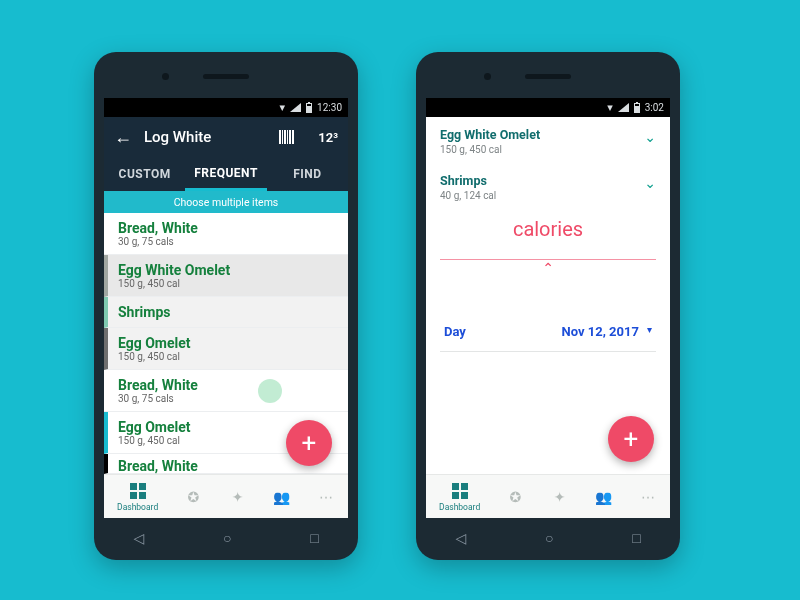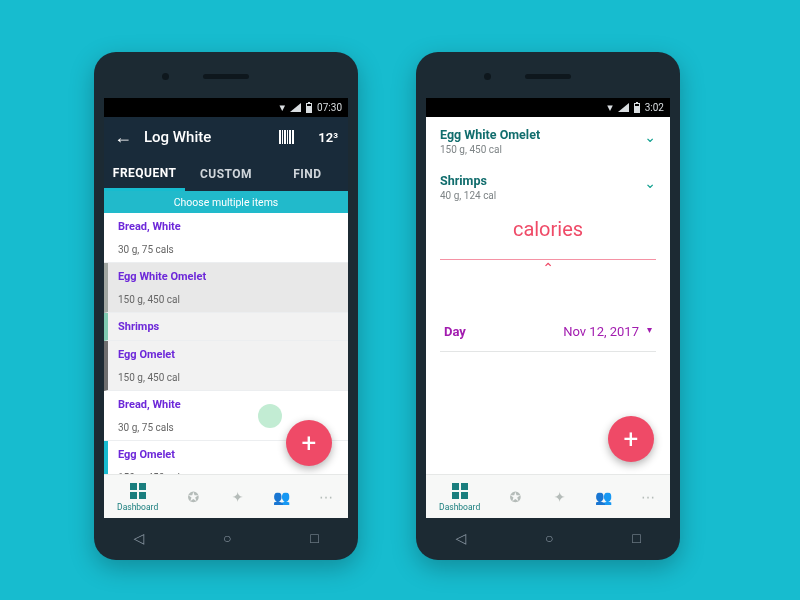--- a/index.html
+++ b/index.html
@@ -64,22 +64,22 @@
   .num123 { font-size:13px; font-weight:600; }
 
   .tabs { height: 34px; background:#192b3a; color:#d0d6db; display:flex; font-size:12px; font-weight:700; }
   .tab { flex:1; display:flex; align-items:center; justify-content:center; letter-spacing:.5px; }
   .tab.active { color:#fff; border-bottom:3px solid #17bccf; }
 
   .banner { height:22px; background:#21bacb; color:#fff; font-size:10.5px; display:flex; align-items:center; justify-content:center; }
 
   .list { height: 266px; overflow:hidden; }
   .row { padding:7px 10px 7px 14px; border-bottom:1px solid #eceef0; }
-  .row .name { font-size:11px; font-weight:700; color:#6d28d9; }
-  .row .meta { font-size:10px; color:#666; margin-top:11px; }
+  .row .name { font-size:14px; font-weight:700; color:#15803d; }
+  .row .meta { font-size:10px; color:#666; margin-top:0; }
   .row.sel-grey  { background:#e8e8e8; border-left:4px solid #a0a6a1; padding-left:10px; }
   .row.sel-mint  { background:#f2f2f2; border-left:4px solid #7fc9b0; padding-left:10px; }
   .row.sel-dark  { background:#f2f2f2; border-left:4px solid #6e6e6e; padding-left:10px; }
   .row.sel-teal  { background:#fff;    border-left:4px solid #18bbd0; padding-left:10px; }
   .row.sel-black { background:#fff;    border-left:4px solid #000;    padding-left:10px; }
   .row.hl { position:relative; }
   .row .pulse { position:absolute; right:66px; top:50%; transform:translateY(-50%); width:24px; height:24px; background:rgba(80,200,130,.35); border-radius:50%; }
   .row.lastcut { height:20px; padding-top:4px; }
 
   .fab {
@@ -107,66 +107,66 @@
   .r-item { padding:10px 14px 8px 14px; display:flex; align-items:flex-start; }
   .r-item .txt { flex:1; }
   .r-item .nm { font-size:12.5px; font-weight:700; color:#116d6d; }
   .r-item .mt { font-size:10px; color:#7e8486; margin-top:2px; }
   .r-item .chev { color:#13a191; font-size:14px; padding-top:2px; }
 
   .calories { text-align:center; color:#ef4a67; font-size:20px; padding:8px 0 18px 0; }
   .collapse-up { text-align:center; color:#ef4a67; font-size:14px; padding-bottom:10px; }
   .uline { height:1px; background:#ef4a67; opacity:.6; margin:0 14px; }
 
-  .daterow { margin-top:28px; padding:10px 18px; display:flex; align-items:flex-start; font-size:13px; color:#a21caf; }
+  .daterow { margin-top:28px; padding:10px 18px; display:flex; align-items:flex-start; font-size:13px; color:#1d4ed8; }
   .daterow .lab { font-weight:700; }
   .daterow .sp { flex:1; }
-  .daterow .val { font-weight:400; }
+  .daterow .val { font-weight:700; }
   .daterow .dd { margin-left:8px; font-size:10px; }
   .daterow-bot { height:1px; background:#e3e5e5; margin:2px 14px 0 14px; }
 </style>
 </head>
 <body>
 
 <div class="phone phone-left">
   <div class="speaker"></div>
   <div class="cam"></div>
   <div class="screen">
 
     <div class="statusbar">
       <span class="wifi">▾</span>
       <span class="tri"></span>
       <span class="batt">
           <span class="fill"></span>
         </span>
-      <span>07:30</span>
+      <span>12:30</span>
     </div>
 
     <div class="appbar">
       <span class="arrow">←</span>
       <span class="title">Log White</span>
       <span class="rico">
         <span class="barcode">
           <span></span>
             <span class="t"></span>
             <span></span>
             <span class="t"></span>
             <span></span>
             <span></span>
         </span>
         <span class="num123">12³</span>
       </span>
     </div>
 
     <div class="tabs">
+      <div class="tab">
+          <span>CUSTOM</span>
+        </div>
       <div class="tab active">
           <span>FREQUENT</span>
-        </div>
-      <div class="tab">
-          <span>CUSTOM</span>
         </div>
       <div class="tab">
           <span>FIND</span>
         </div>
     </div>
 
     <div class="banner">
       <span>Choose multiple items</span>
     </div>
 

